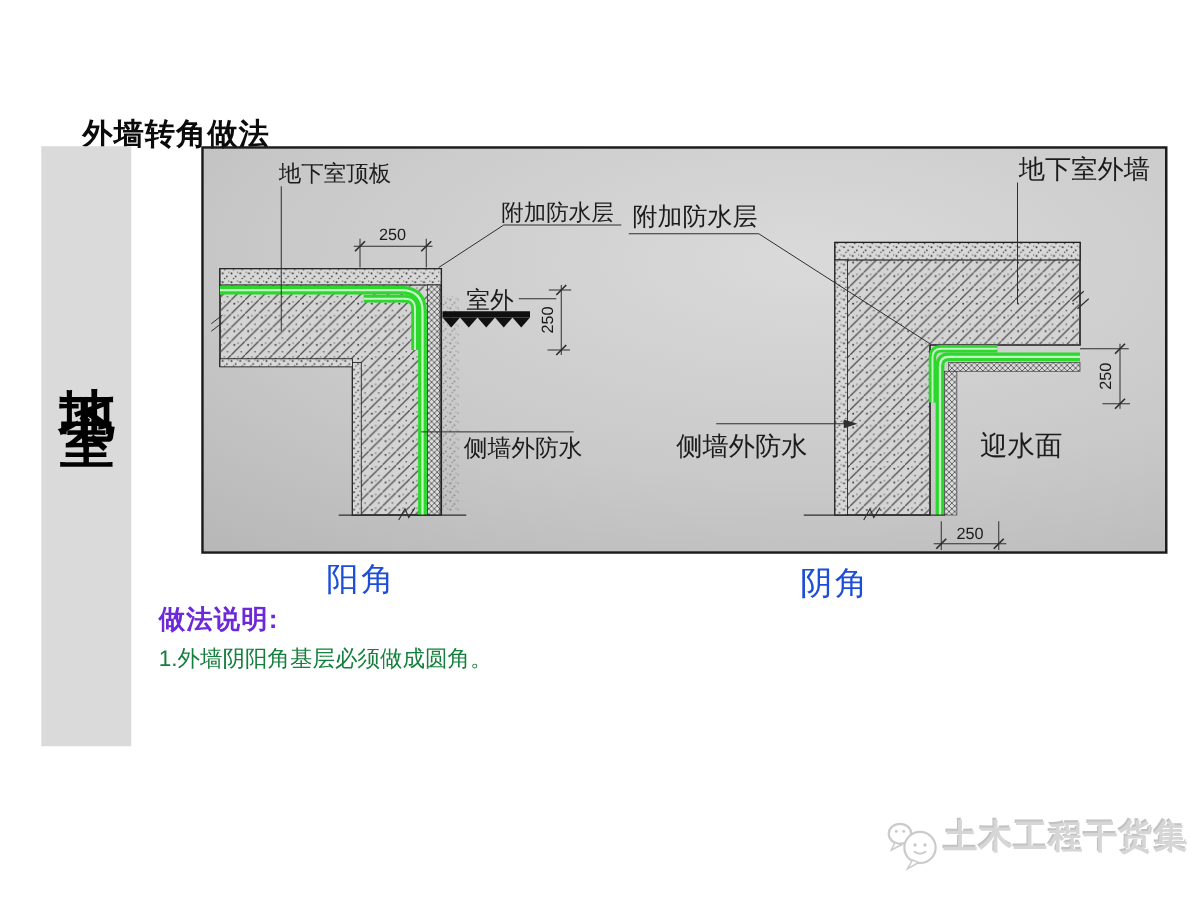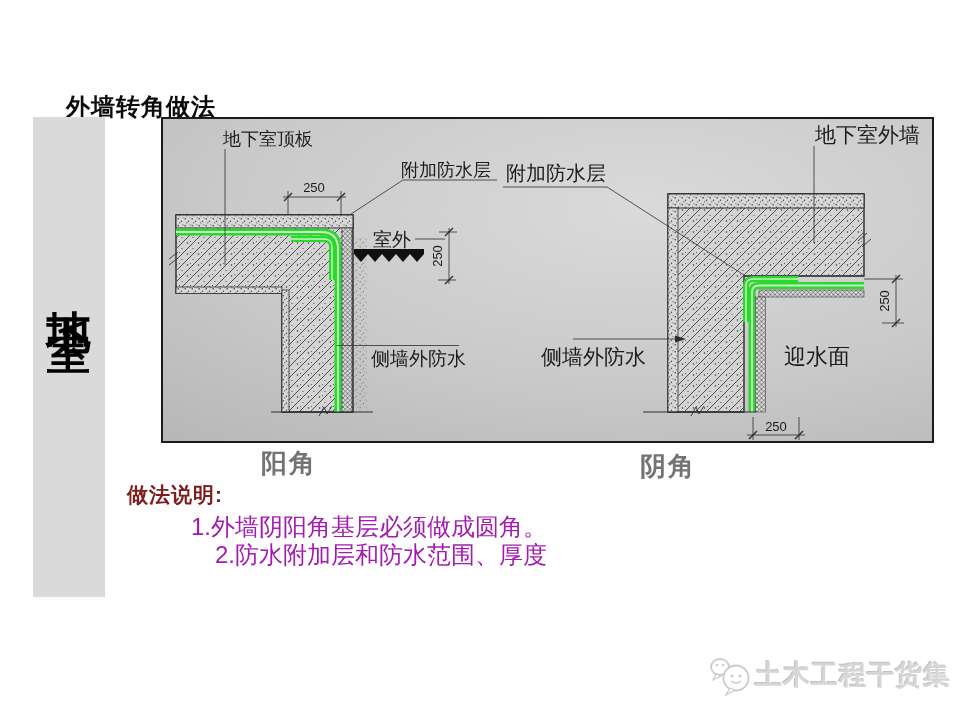--- a/index.html
+++ b/index.html
@@ -8,27 +8,27 @@
   .title{position:absolute;left:66px;top:63px;font-size:24px;font-weight:700;
          color:#0b0b0b;letter-spacing:1px;margin-top:28px;}
   .sidebar{position:absolute;left:33px;top:117px;width:72px;height:480px;background:#dadada;}
   .sidebar-text{position:absolute;left:50%;transform:translateX(-50%);top:158px;
         writing-mode:vertical-rl;text-orientation:upright;font-size:44px;font-weight:700;
         color:#000;letter-spacing:9px;line-height:72px;}
   .panel{position:absolute;left:117px;top:117px;width:769px;height:322px;
          border:2px solid #1b1b1b;
          background:radial-gradient(130% 130% at 62% 28%, #dadada 0%, #c9c9c9 42%, #a7a7a7 100%);margin-left:44px;}
   .panel svg{position:absolute;left:0;top:0;width:100%;height:100%;}
-  .caption{position:absolute;font-size:26px;font-weight:700;color:#737373;letter-spacing:2px;}
+  .caption{position:absolute;font-size:26px;font-weight:400;color:#1d4ed8;letter-spacing:2px;}
   .cap-left{left:261px;top:446px;}
   .cap-right{left:640px;top:449px;}
   .notes{position:absolute;left:127px;top:481px;width:420px;}
-  .notes-heading{font-size:21px;font-weight:700;color:#7f1d1d;margin-bottom:4px;letter-spacing:1px;}
-  .notes-item{font-size:24px;color:#a21caf;line-height:28px;font-weight:400;text-align:right;}
-  .watermark{position:absolute;left:706px;top:651px;display:flex;align-items:center;gap:3px;}
+  .notes-heading{font-size:21px;font-weight:700;color:#6d28d9;margin-bottom:4px;letter-spacing:1px;}
+  .notes-item{font-size:18px;color:#15803d;line-height:28px;font-weight:400;}
+  .watermark{position:absolute;left:706px;top:651px;display:flex;gap:3px;}
   .watermark-text{font-size:27px;font-weight:700;color:#d6d6d6;letter-spacing:1px;
       text-shadow:1px 1px 0 #ffffff,-1px -1px 0 #c2c2c2;}
   .dlabel{fill:#1c1c1c;}
   .dline{stroke:#2e2e2e;fill:none;}
 </style>
 </head>
 <body>
 
 <div class="page">
 
@@ -188,21 +188,20 @@
       </g>
     </svg>
   </div>
 
   <div class="caption cap-left">阳角</div>
   <div class="caption cap-right">阴角</div>
 
   <div class="notes">
     <div class="notes-heading">做法说明:</div>
     <div class="notes-item">1.外墙阴阳角基层必须做成圆角。</div>
-    <div class="notes-item">2.防水附加层和防水范围、厚度</div>
   </div>
 
   <div class="watermark">
     <svg width="46" height="48" viewBox="0 0 46 48">
       <ellipse cx="14" cy="16" rx="9" ry="8" fill="#ffffff" stroke="#cbcbcb" stroke-width="1.8"></ellipse>
       <path d="M10,23 L7,29 L15,25 Z" fill="#ffffff" stroke="#cbcbcb" stroke-width="1.2"></path>
       <circle cx="11" cy="14" r="1.2" fill="#cbcbcb"></circle>
       <circle cx="17" cy="14" r="1.2" fill="#cbcbcb"></circle>
       <circle cx="30" cy="27" r="12.5" fill="#ffffff" stroke="#cbcbcb" stroke-width="1.8"></circle>
       <path d="M24,37 L20,44 L29,39 Z" fill="#ffffff" stroke="#cbcbcb" stroke-width="1.2"></path>

